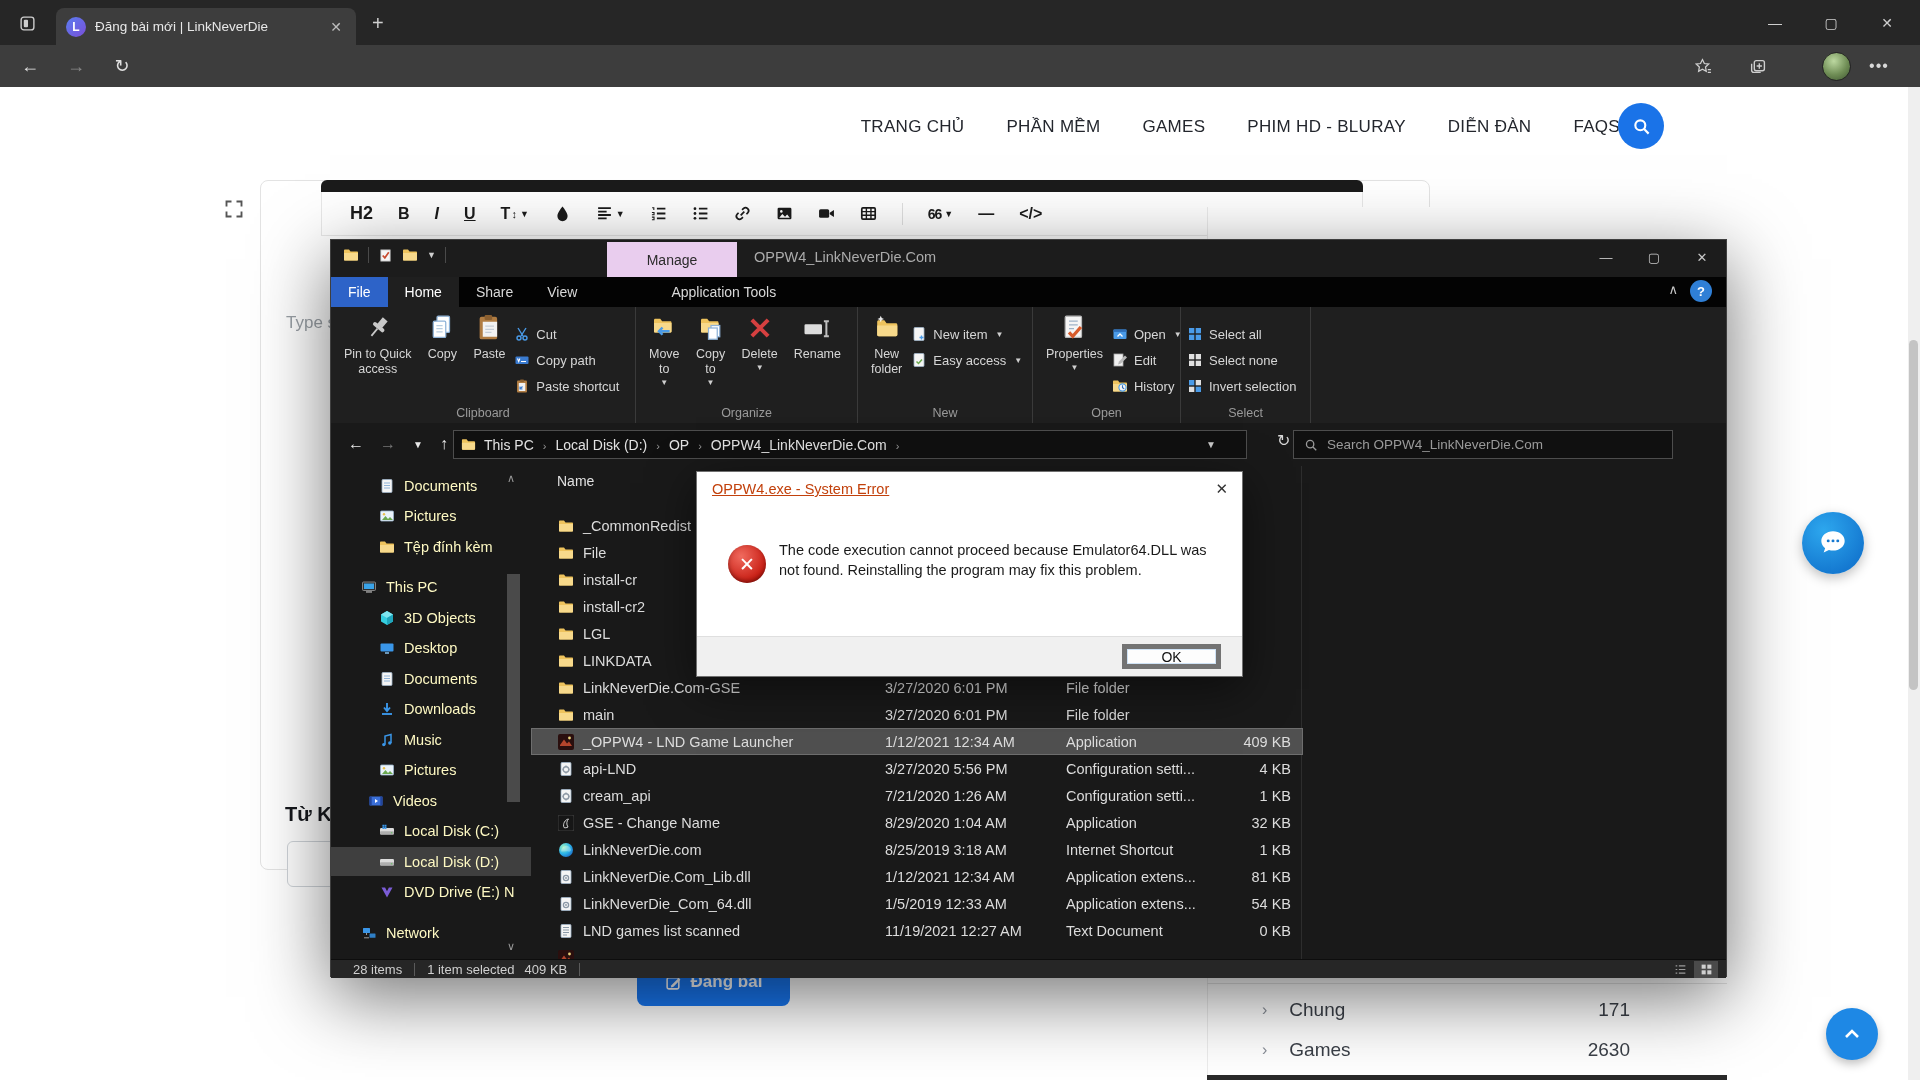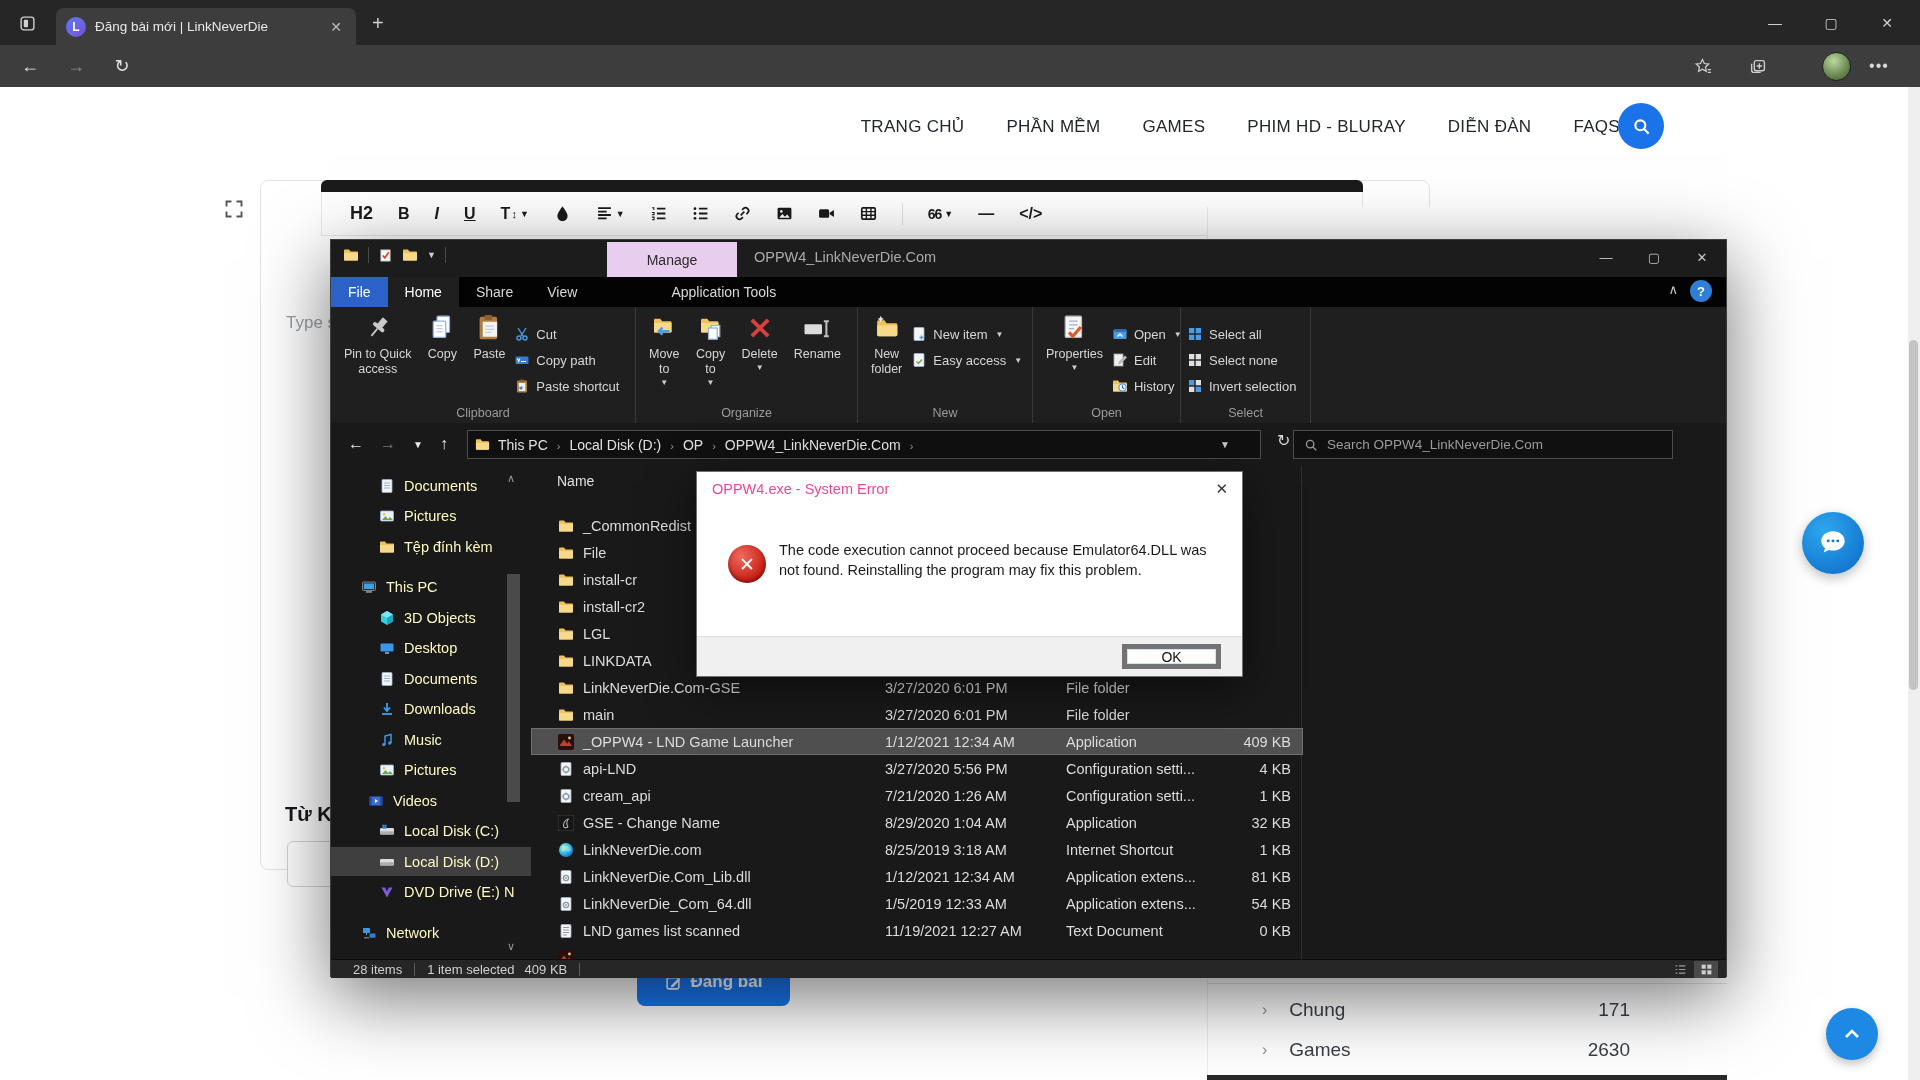--- a/index.html
+++ b/index.html
@@ -82,21 +82,21 @@
   .rbig-row{display:flex;align-items:flex-start;padding:6px 4px 0 6px;gap:2px;}
   .rbig{display:flex;flex-direction:column;align-items:center;padding:0 7px;}
   .rbig .lbl{color:#d6d6d6;font-size:12.5px;line-height:15px;text-align:center;margin-top:4px;white-space:nowrap;}
   .rcaret{color:#cfcfcf;font-size:8px;margin-top:1px;}
   .rsmall-col{display:flex;flex-direction:column;padding-top:8px;}
   .rsmall{display:flex;align-items:center;gap:6px;height:26px;color:#d6d6d6;font-size:13px;white-space:nowrap;}
   .rsmall .rcaret{margin-top:0;margin-left:2px;}
 
   #ex-addrrow{position:absolute;left:0;top:183px;width:100%;height:43px;background:#191919;}
   .addr-btn{position:absolute;top:8px;width:26px;height:26px;display:flex;align-items:center;justify-content:center;color:#e8e8e8;font-size:16px;}
-  #crumbbar{position:absolute;left:136px;top:7px;width:794px;height:29px;background:#101010;border:1px solid #4d4d4d;box-sizing:border-box;display:flex;align-items:center;}
+  #crumbbar{position:absolute;left:122px;top:7px;width:794px;height:29px;background:#101010;border:1px solid #4d4d4d;box-sizing:border-box;display:flex;align-items:center;}
   .crumb{color:#e2e2e2;font-size:14px;white-space:nowrap;}
   .crumb-chev{color:#9a9a9a;font-size:11px;margin:0 9px;}
   #crumb-caret{position:absolute;right:30px;color:#c8c8c8;font-size:10px;}
   #addr-refresh{position:absolute;left:946px;top:8px;color:#d8d8d8;font-size:16px;}
   #searchbox{position:absolute;left:962px;top:7px;width:380px;height:29px;background:#101010;border:1px solid #4d4d4d;box-sizing:border-box;display:flex;align-items:center;gap:9px;padding-left:10px;color:#9a9a9a;font-size:13.5px;}
 
   #ex-main{position:absolute;left:0;top:226px;width:100%;height:493px;}
   #explorer-nav{position:absolute;left:0;top:0;width:200px;height:493px;overflow:hidden;}
   .sb-item{position:absolute;height:29px;display:flex;align-items:center;gap:9px;color:#fef9c3;font-size:14.5px;white-space:nowrap;}
   .sb-item.sel{background:#3f3f3f;width:190px;}
@@ -114,21 +114,21 @@
   .frow .fsize{position:absolute;left:652px;width:108px;text-align:right;}
 
   #ex-statusbar{position:absolute;left:0;top:719px;width:100%;height:19px;background:#262626;border-top:1px solid #0d0d0d;display:flex;align-items:center;color:#cfcfcf;font-size:13px;box-sizing:border-box;}
   .st-sep{width:1px;height:13px;background:#5a5a5a;margin:0 12px;}
   #status-items{margin-left:22px;}
   .view-btn{position:absolute;top:1px;width:24px;height:17px;display:flex;align-items:center;justify-content:center;}
   .view-btn.on{background:#4a4a4a;}
 
   
   #dialog{position:absolute;left:696px;top:471px;width:547px;height:206px;background:#fff;border:1px solid #707070;box-sizing:border-box;box-shadow:0 12px 44px rgba(0,0,0,.5);}
-  #dlg-title{position:absolute;left:15px;top:9px;color:#ec4899;font-size:14.5px;}
+  #dlg-title{position:absolute;left:15px;top:9px;color:#c2410c;font-size:14.5px;text-decoration:underline;}
   #dlg-close{position:absolute;right:14px;top:8px;color:#333;font-size:15px;}
   #dlg-icon{position:absolute;left:31px;top:73px;width:38px;height:38px;border-radius:50%;
             background:radial-gradient(circle at 35% 30%,#f06a5e,#c81e14 70%,#8f120b);box-shadow:inset 0 -2px 4px rgba(0,0,0,.35);
             display:flex;align-items:center;justify-content:center;color:#fff;font-size:19px;font-weight:bold;}
   #dlg-msg{position:absolute;left:82px;top:68px;width:445px;color:#1a1a1a;font-size:14.5px;line-height:20px;}
   #dlg-footer{position:absolute;left:0;bottom:0;width:100%;height:40px;background:#f0f0f0;border-top:1px solid #dfdfdf;box-sizing:border-box;}
   #dlg-ok{position:absolute;right:21px;top:7px;width:99px;height:25px;background:#fdfdfd;border:5px solid #737373;box-shadow:0 0 0 1px #cfe2f5 inset;box-sizing:border-box;display:flex;align-items:center;justify-content:center;font-size:14px;color:#111;}
 </style>
 </head>
 <body>

